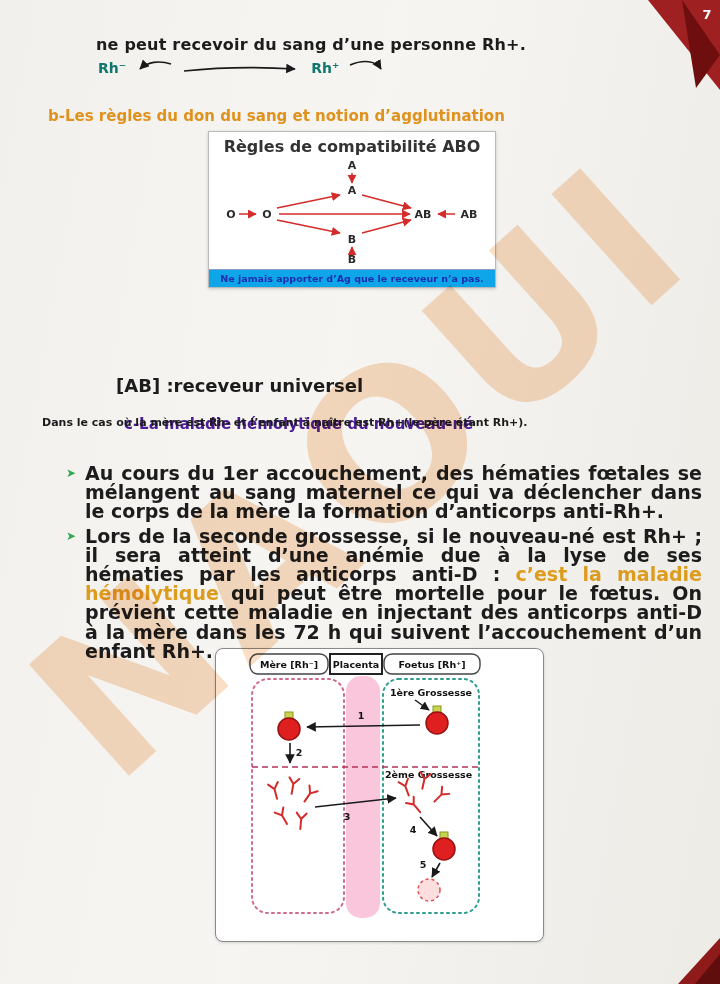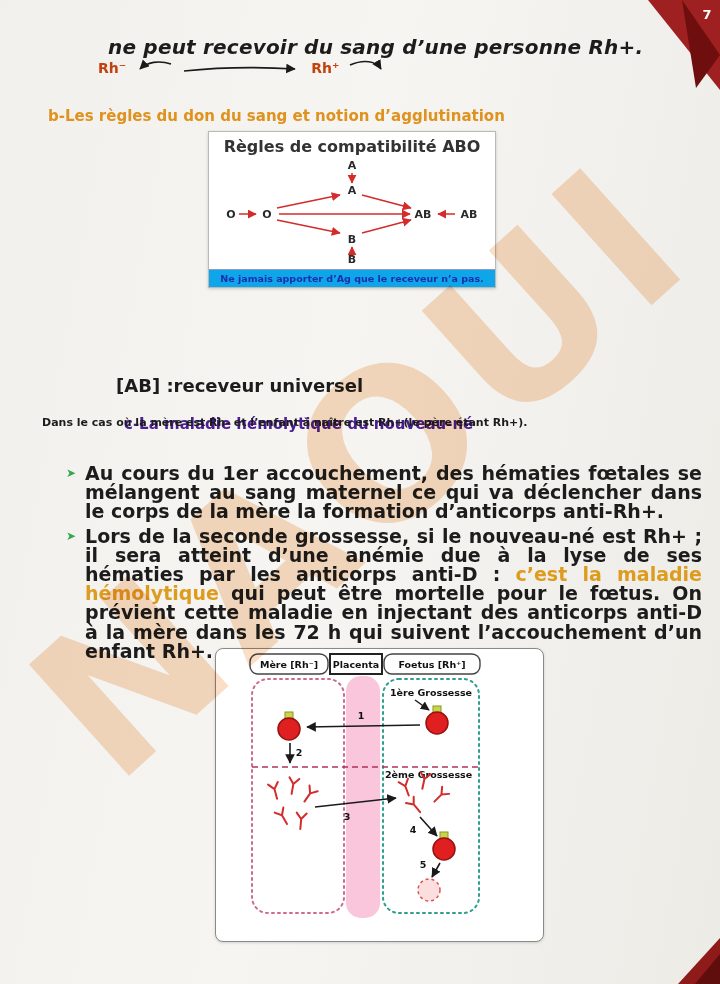--- a/index.html
+++ b/index.html
@@ -4,24 +4,24 @@
 <style>
   html,body{margin:0;padding:0;}
   body{
     width:720px;height:984px;position:relative;overflow:hidden;
     background:linear-gradient(100deg,#f1f0ed 0%,#f6f5f2 45%,#ecebe6 100%);
     font-family:"DejaVu Sans","Liberation Sans",sans-serif;
     color:#1c1c1c;
   }
   .page{position:absolute;inset:0;}
   .blk{position:absolute;}
-  .red{color:#c2410c;}
+  .red{color:#0f766e;}
   .hl{color:#dd9c1e;}
 
-  .intro-sentence{left:108px;top:35px;font-size:20px;font-weight:bold;letter-spacing:.2px;font-style:italic;}
+  .intro-sentence{left:96px;top:35px;font-size:16px;font-weight:bold;letter-spacing:.2px;}
   .rh-row{left:98px;top:58px;display:flex;align-items:center;gap:7px;height:20px;}
   .rh{font-size:14px;font-weight:bold;}
 
   .heading-b{left:48px;top:107px;font-size:15px;font-weight:bold;color:#e0921e;text-align:center;}
   .heading-c{left:124px;top:415px;font-size:15px;font-weight:bold;color:#4c1d95;}
 
   .abo-box{left:208px;top:131px;width:286px;background:#ffffff;border:1px solid #b9b9b9;box-shadow:0 1px 3px rgba(0,0,0,.18);}
   .abo-title1{margin-top:5px;text-align:center;font-size:16px;font-weight:bold;color:#333;}
   .abo-title2{text-align:center;font-size:10px;font-weight:bold;color:#333;}
   .abo-svg{display:block;margin:1px auto 0;}

